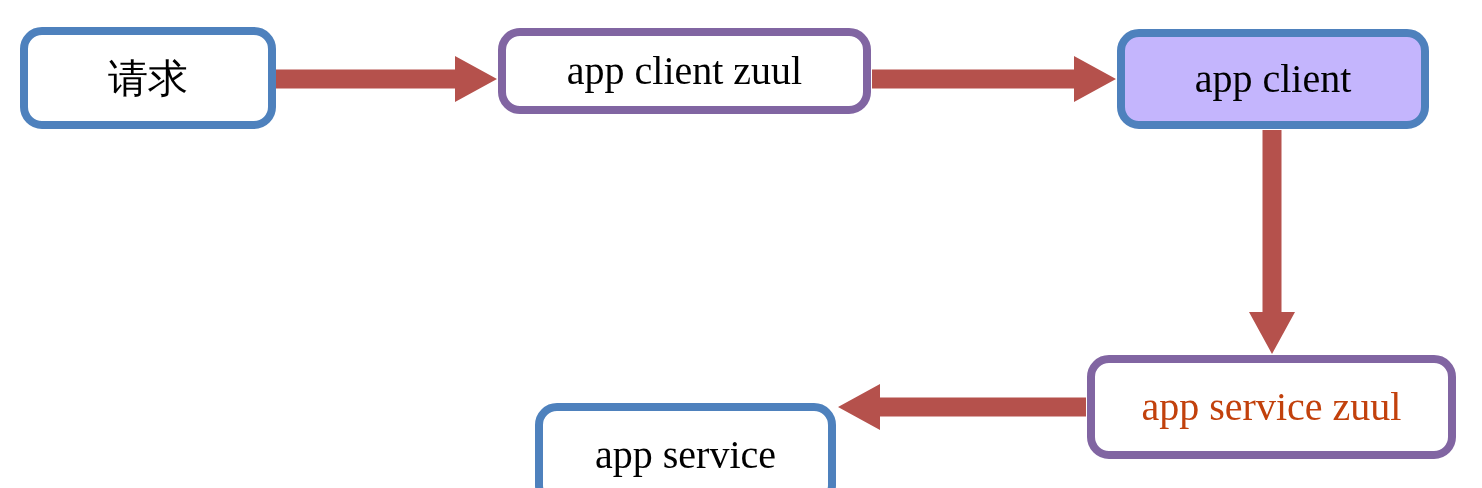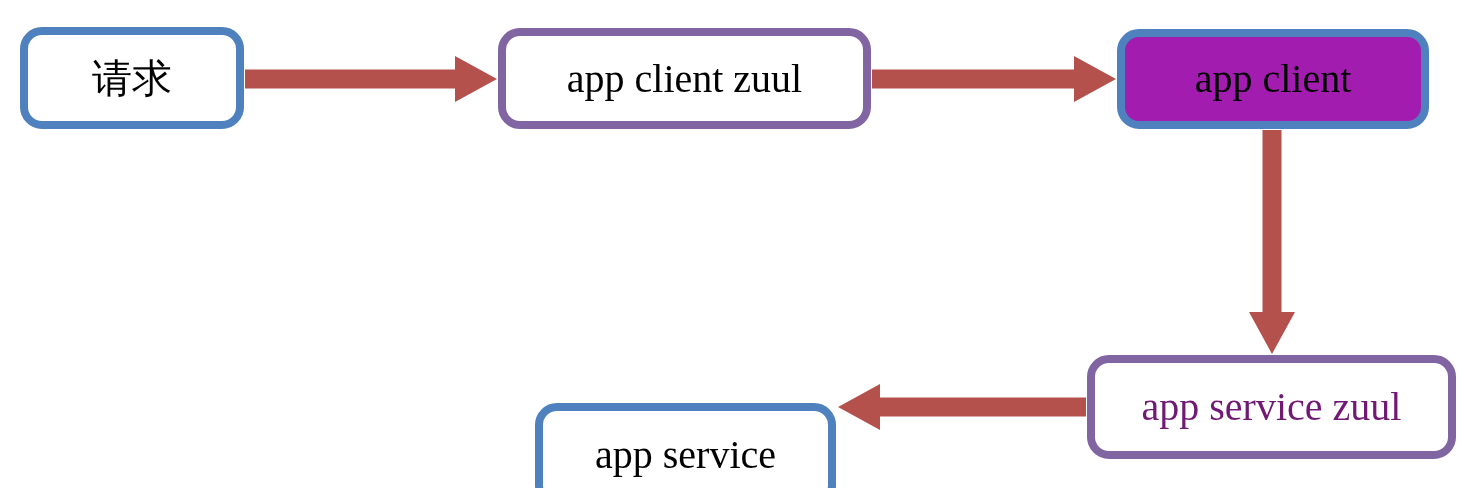--- a/index.html
+++ b/index.html
@@ -64,30 +64,30 @@
       </g>
       <g>
         <polygon points="1262.5,130 1262.5,312 1249,312 1272,354 1295,312 1281.5,312 1281.5,130" fill="#B5514C"></polygon>
       </g>
       <g>
         <polygon points="1086,397.5 880,397.5 880,384 838,407 880,430 880,416.5 1086,416.5" fill="#B5514C"></polygon>
       </g>
     </svg>
 
   <div id="node-layer">
-      <div class="node blue" style="left: 20px; top: 27px; width: 224px; height: 102px; border-width: 8px; border-radius: 22px; border-color: rgb(78, 129, 189); background: rgb(255, 255, 255);">
+      <div class="node blue" style="left: 20px; top: 27px; width: 256px; height: 102px; border-width: 8px; border-radius: 22px; border-color: rgb(78, 129, 189); background: rgb(255, 255, 255);">
         <span class="node-label label-cjk" style="font-size: 40px; color: rgb(0, 0, 0);">请求</span>
       </div>
-      <div class="node purple" style="left: 498px; top: 28px; width: 373px; height: 101px; border-width: 8px; border-radius: 22px; border-color: rgb(129, 101, 162); background: rgb(255, 255, 255);">
+      <div class="node purple" style="left: 498px; top: 28px; width: 373px; height: 86px; border-width: 8px; border-radius: 22px; border-color: rgb(129, 101, 162); background: rgb(255, 255, 255);">
         <span class="node-label label-latin" style="font-size: 40px; color: rgb(0, 0, 0);">app client zuul</span>
       </div>
-      <div class="node blue" style="left: 1117px; top: 29px; width: 312px; height: 100px; border-width: 8px; border-radius: 22px; border-color: rgb(78, 129, 189); background: #a21caf;">
+      <div class="node blue" style="left: 1117px; top: 29px; width: 312px; height: 100px; border-width: 8px; border-radius: 22px; border-color: rgb(78, 129, 189); background: #c4b5fd;">
         <span class="node-label label-latin" style="font-size: 40px; color: rgb(0, 0, 0);">app client</span>
       </div>
       <div class="node blue" style="left: 535px; top: 355px; width: 301px; height: 104px; border-width: 8px; border-radius: 22px; border-color: rgb(78, 129, 189); background: rgb(255, 255, 255); margin-top: 48px;">
         <span class="node-label label-latin" style="font-size: 40px; color: rgb(0, 0, 0);">app service</span>
       </div>
       <div class="node purple" style="left: 1087px; top: 355px; width: 369px; height: 104px; border-width: 8px; border-radius: 22px; border-color: rgb(129, 101, 162); background: rgb(255, 255, 255);">
-        <span class="node-label label-latin" style="font-size: 40px; color: #701a75;">app service zuul</span>
+        <span class="node-label label-latin" style="font-size: 40px; color: #c2410c;">app service zuul</span>
       </div>
     </div>
 
 </div>
 
 </body></html>

